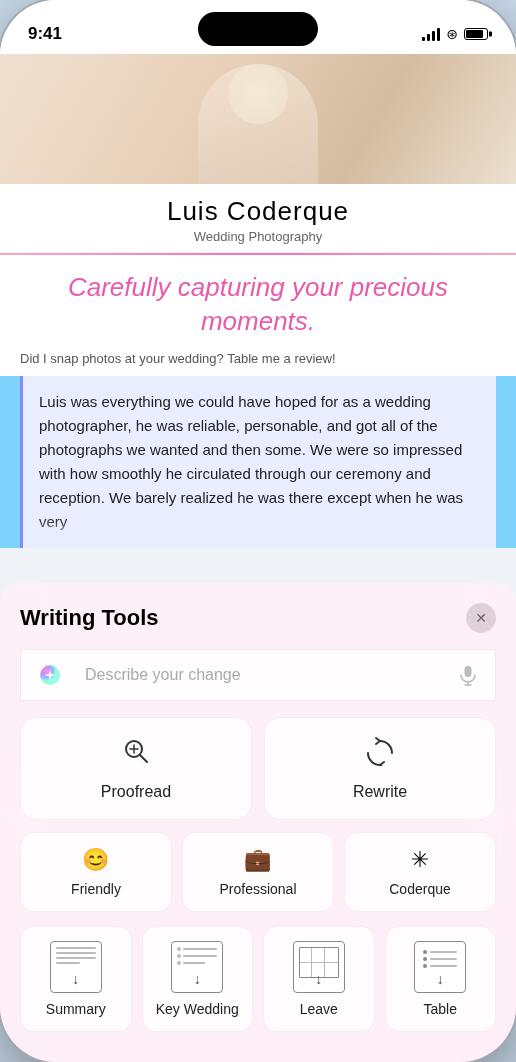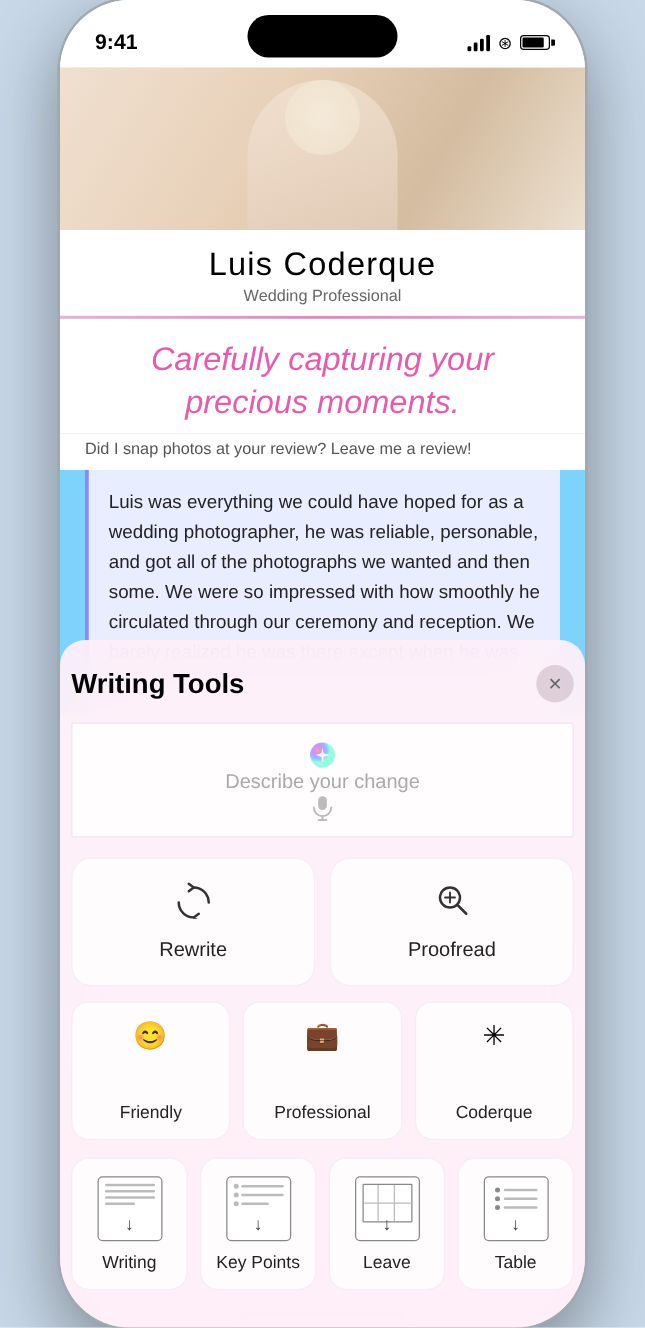--- a/index.html
+++ b/index.html
@@ -7,21 +7,21 @@
     body {
       background: #c8d8e8;
       display: flex;
       justify-content: center;
       align-items: center;
       min-height: 100vh;
       font-family: -apple-system, BlinkMacSystemFont, 'SF Pro Display', 'Helvetica Neue', sans-serif;
     }
 
     .phone-frame {
-      width: 420px;
+      width: 516px;
       height: 1062px;
       background: #f0f4f8;
       border-radius: 56px;
       overflow: hidden;
       position: relative;
       box-shadow: 0 0 0 2px #a0a8b0, 0 20px 60px rgba(0,0,0,0.4);
     }
 
     
     .status-bar {
@@ -144,21 +144,21 @@
     
     .writing-tools-panel {
       position: absolute;
       bottom: 0;
       left: 0;
       right: 0;
       background: rgba(255, 240, 248, 0.92);
       backdrop-filter: blur(20px);
       -webkit-backdrop-filter: blur(20px);
       border-radius: 20px 20px 0 0;
-      padding: 20px 9px 30px;
+      padding: 20px 20px 30px;
       z-index: 100;
     }
 
     .panel-header {
       display: flex;
       justify-content: space-between;
       align-items: center;
       margin-bottom: 16px;
     }
 
@@ -181,24 +181,23 @@
       color: #666;
     }
 
     
     .describe-input-container {
       background: rgba(255,255,255,0.85);
       border-radius: 2px;
       padding: 12px 16px;
       display: flex;
       align-items: center;
-      gap: 0;
+      gap: 22px;
       margin-bottom: 16px;
       border: 1px solid rgba(200,180,210,0.3);
-      flex-direction: column;
     }
 
     .ai-icon {
       width: 26px;
       height: 26px;
       flex-shrink: 0;
     }
 
     .describe-placeholder {
       flex: 1;
@@ -263,21 +262,20 @@
       border: 1px solid rgba(200,180,210,0.2);
     }
 
     .tone-btn .btn-icon {
       font-size: 22px;
     }
 
     .tone-btn .btn-label {
       font-size: 14px;
       color: #222;
-      margin-top: 31px;
     }
 
     
     .format-actions {
       display: flex;
       gap: 10px;
     }
 
     .format-btn {
       flex: 1;
@@ -472,30 +470,30 @@
     <div class="hero-image">
       <div class="hero-image-overlay"></div>
 
       <div style="position:absolute;inset:0;background:linear-gradient(120deg,#f0e0d0 0%,#e8d0b8 40%,#d4bca0 70%,#ece0d0 100%);"></div>
       <div style="position:absolute;bottom:0;left:50%;transform:translateX(-50%);width:120px;height:120px;background:linear-gradient(to bottom,#f5e8da,#e8d4c4);border-radius:60px 60px 0 0;opacity:0.6;"></div>
       <div style="position:absolute;top:10px;left:50%;transform:translateX(-50%);width:60px;height:60px;background:radial-gradient(circle,#f8f0e0,#f0e4cc);border-radius:50%;opacity:0.7;"></div>
     </div>
 
     <div class="site-header">
       <div class="site-name">Luis Coderque</div>
-      <div class="site-subtitle">Wedding Professional</div>
+      <div class="site-subtitle">Wedding Photography</div>
     </div>
 
     <div class="pink-line"></div>
 
     <div class="hero-tagline">
       <div class="hero-tagline-text">Carefully capturing your precious moments.</div>
     </div>
 
-    <div class="review-prompt">Did I snap photos at your review? Leave me a review!</div>
+    <div class="review-prompt">Did I snap photos at your wedding? Table me a review!</div>
 
     <div class="selected-text-area">
       <span>Luis was everything we could have hoped for as a wedding photographer, he was reliable, personable, and got all of the photographs we wanted and then some. We were so impressed with how smoothly he circulated through our ceremony and reception. We barely realized he was there except when he was very</span>
       <div class="text-fade"></div>
     </div>
 
   </div>
 
   <div class="panel-bg-gradient"></div>
 
@@ -530,39 +528,39 @@
         <line x1="11" y1="18" x2="11" y2="21" stroke="#bbb" stroke-width="1.5" stroke-linecap="round"></line>
         <line x1="8" y1="21" x2="14" y2="21" stroke="#bbb" stroke-width="1.5" stroke-linecap="round"></line>
       </svg>
     </div>
 
     <div class="main-actions">
       <div class="action-btn-large">
         <span class="btn-icon">
           
           <svg width="30" height="30" viewBox="0 0 30 30" fill="none" xmlns="http://www.w3.org/2000/svg">
+            <circle cx="13" cy="13" r="8" stroke="#333" stroke-width="2" fill="none"></circle>
+            <line x1="19" y1="19" x2="26" y2="26" stroke="#333" stroke-width="2" stroke-linecap="round"></line>
+            <line x1="9" y1="13" x2="17" y2="13" stroke="#333" stroke-width="1.5" stroke-linecap="round"></line>
+            <line x1="13" y1="9" x2="13" y2="17" stroke="#333" stroke-width="1.5" stroke-linecap="round"></line>
+          </svg>
+        </span>
+        <span class="btn-label">Proofread</span>
+      </div>
+      <div class="action-btn-large">
+        <span class="btn-icon">
+          
+          <svg width="30" height="30" viewBox="0 0 30 30" fill="none" xmlns="http://www.w3.org/2000/svg">
             <path d="M15 5 C21.627 5 27 10.373 27 17" stroke="#333" stroke-width="2" stroke-linecap="round" fill="none"></path>
             <path d="M15 29 C8.373 29 3 23.627 3 17" stroke="#333" stroke-width="2" stroke-linecap="round" fill="none"></path>
             <polyline points="11,2 15,5 11,8" stroke="#333" stroke-width="2" stroke-linecap="round" stroke-linejoin="round" fill="none"></polyline>
             <polyline points="19,32 15,29 19,26" stroke="#333" stroke-width="2" stroke-linecap="round" stroke-linejoin="round" fill="none"></polyline>
           </svg>
         </span>
         <span class="btn-label">Rewrite</span>
-      </div>
-      <div class="action-btn-large">
-        <span class="btn-icon">
-          
-          <svg width="30" height="30" viewBox="0 0 30 30" fill="none" xmlns="http://www.w3.org/2000/svg">
-            <circle cx="13" cy="13" r="8" stroke="#333" stroke-width="2" fill="none"></circle>
-            <line x1="19" y1="19" x2="26" y2="26" stroke="#333" stroke-width="2" stroke-linecap="round"></line>
-            <line x1="9" y1="13" x2="17" y2="13" stroke="#333" stroke-width="1.5" stroke-linecap="round"></line>
-            <line x1="13" y1="9" x2="13" y2="17" stroke="#333" stroke-width="1.5" stroke-linecap="round"></line>
-          </svg>
-        </span>
-        <span class="btn-label">Proofread</span>
       </div>
     </div>
 
     <div class="tone-actions">
       <div class="tone-btn">
         <span class="btn-icon">😊</span>
         <span class="btn-label">Friendly</span>
       </div>
       <div class="tone-btn">
         <span class="btn-icon">💼</span>
@@ -579,42 +577,42 @@
       <div class="format-btn">
         <div class="btn-icon-box">
           <div class="doc-lines">
             <div class="doc-line"></div>
             <div class="doc-line"></div>
             <div class="doc-line"></div>
             <div class="doc-line" style="width:60%"></div>
           </div>
           <span class="doc-arrow">↓</span>
         </div>
-        <span class="btn-label">Writing</span>
+        <span class="btn-label">Summary</span>
       </div>
 
       <div class="format-btn">
         <div class="btn-icon-box">
           <div style="position:absolute;top:5px;left:5px;right:5px;">
             <div style="display:flex;align-items:center;gap:2px;margin-bottom:3px;">
               <div style="width:4px;height:4px;background:#bbb;border-radius:50%;flex-shrink:0;"></div>
               <div style="height:2px;background:#bbb;flex:1;border-radius:1px;"></div>
             </div>
             <div style="display:flex;align-items:center;gap:2px;margin-bottom:3px;">
               <div style="width:4px;height:4px;background:#bbb;border-radius:50%;flex-shrink:0;"></div>
               <div style="height:2px;background:#bbb;flex:1;border-radius:1px;"></div>
             </div>
             <div style="display:flex;align-items:center;gap:2px;">
               <div style="width:4px;height:4px;background:#bbb;border-radius:50%;flex-shrink:0;"></div>
               <div style="height:2px;background:#bbb;width:55%;border-radius:1px;"></div>
             </div>
           </div>
           <span class="doc-arrow">↓</span>
         </div>
-        <span class="btn-label">Key Points</span>
+        <span class="btn-label">Key Wedding</span>
       </div>
 
       <div class="format-btn">
         <div class="btn-icon-box">
           <div style="position:absolute;top:5px;left:5px;right:5px;bottom:14px;border:1px solid #888;border-radius:1px;display:grid;grid-template-columns:1fr 1fr 1fr;grid-template-rows:1fr 1fr;">
             <div style="border-right:1px solid #bbb;border-bottom:1px solid #bbb;"></div>
             <div style="border-right:1px solid #bbb;border-bottom:1px solid #bbb;"></div>
             <div style="border-bottom:1px solid #bbb;"></div>
             <div style="border-right:1px solid #bbb;"></div>
             <div style="border-right:1px solid #bbb;"></div>

